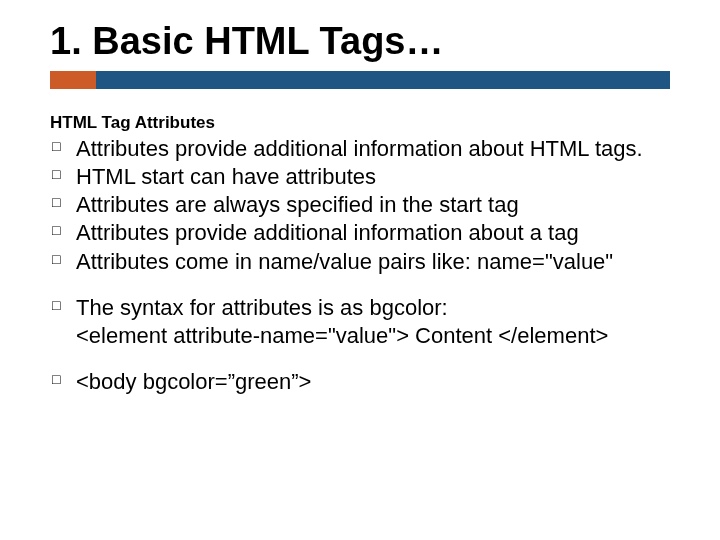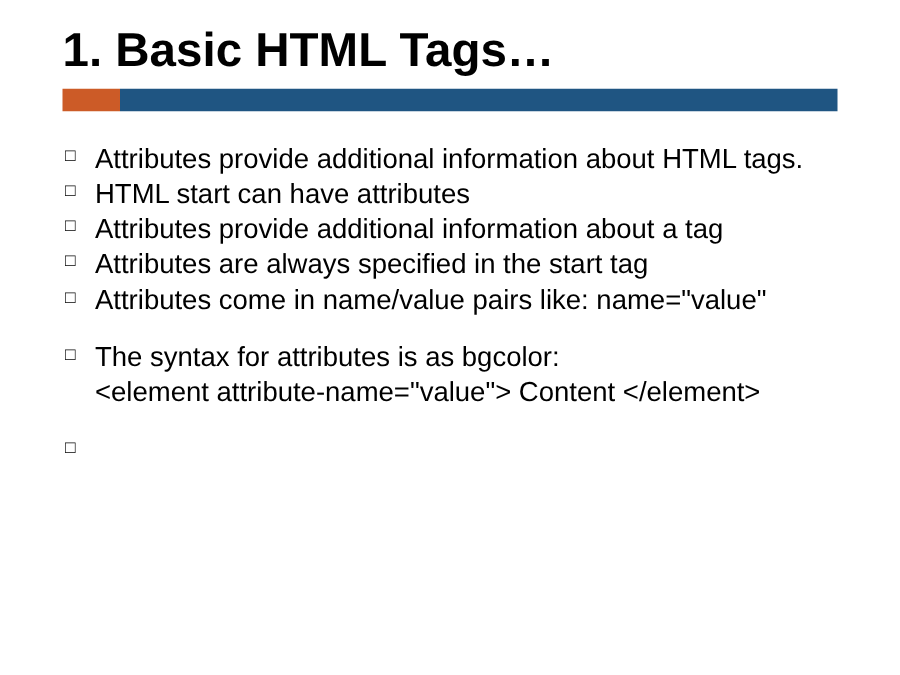--- a/index.html
+++ b/index.html
@@ -82,39 +82,41 @@
 
   <div class="title-block">
     <div class="title">1. Basic HTML Tags…</div>
     <div class="title-bar">
       <div class="bar-accent"></div>
       <div class="bar-main"></div>
     </div>
   </div>
 
   <div class="content">
+    <div class="subheading">HTML Tag Attributes</div>
 
     <ul class="bullets">
       <li>Attributes provide additional information about HTML tags.</li>
       <li>HTML start can have attributes</li>
+      <li>Attributes are always specified in the start tag</li>
       <li>Attributes provide additional information about a tag</li>
-      <li>Attributes are always specified in the start tag</li>
       <li>Attributes come in name/value pairs like: name="value"</li>
     </ul>
 
     <div class="group-gap"></div>
 
     <ul class="bullets">
       <li class="multiline">
         <span>The syntax for attributes is as bgcolor:</span>
         <span>&lt;element attribute-name="value"&gt; Content &lt;/element&gt;</span>
       </li>
     </ul>
 
     <div class="group-gap"></div>
 
     <ul class="bullets">
       <li class="multiline">
+        <span>&lt;body bgcolor=”green”&gt;</span>
       </li>
     </ul>
   </div>
 
 </div>
 
 </body></html>

